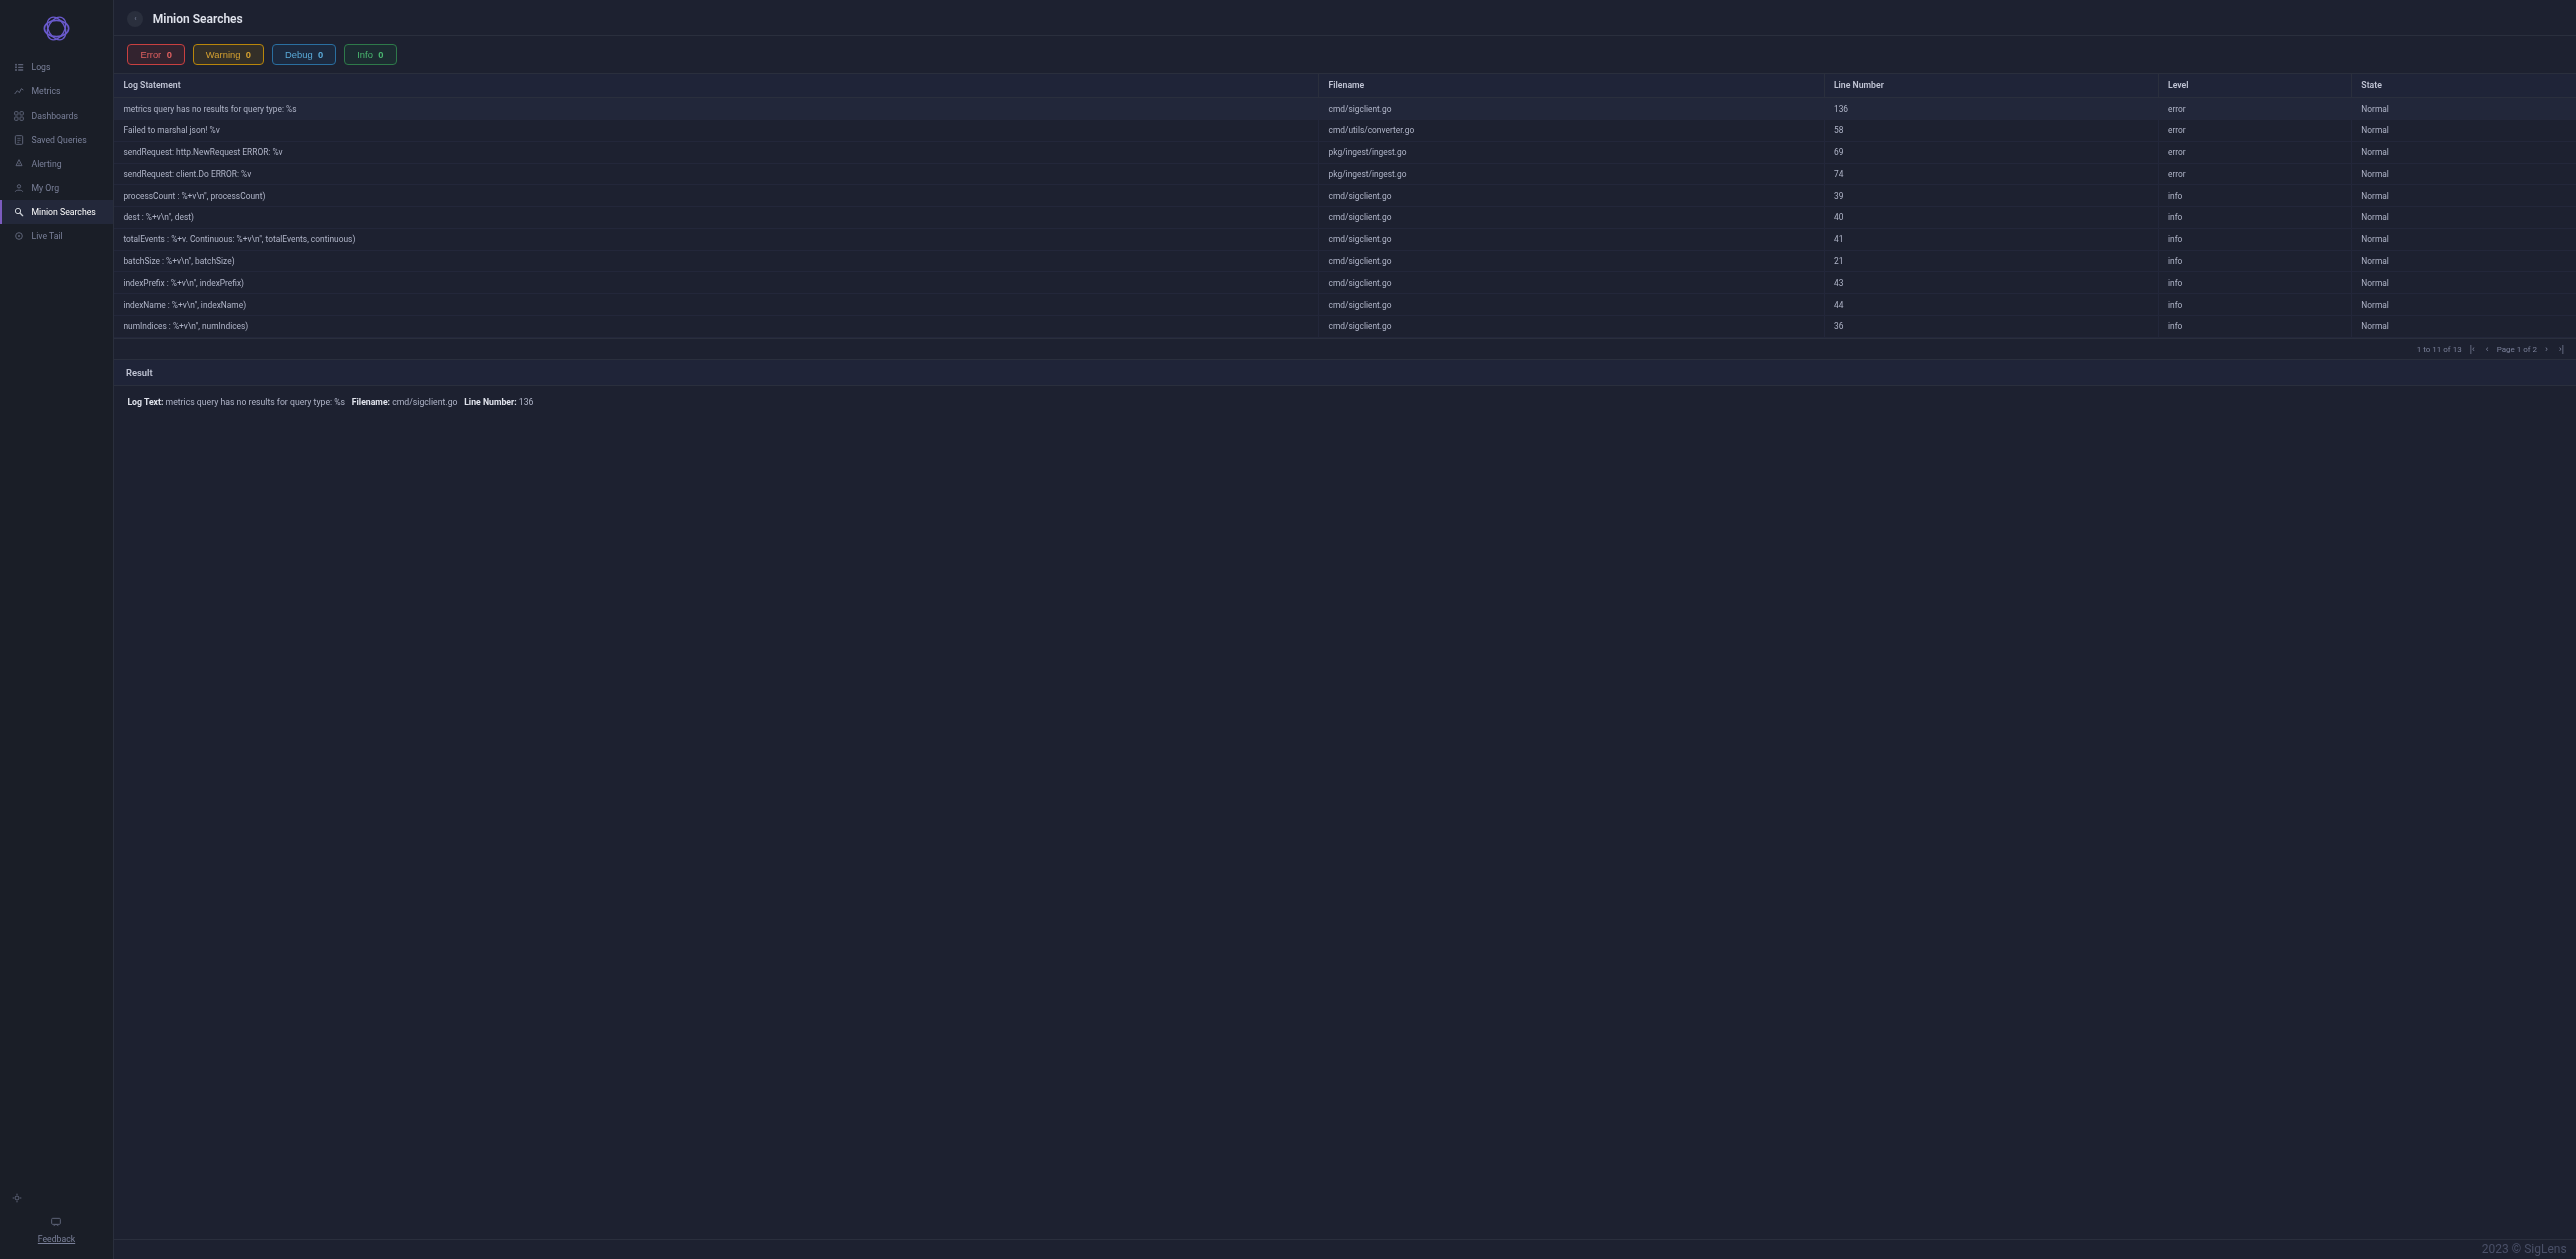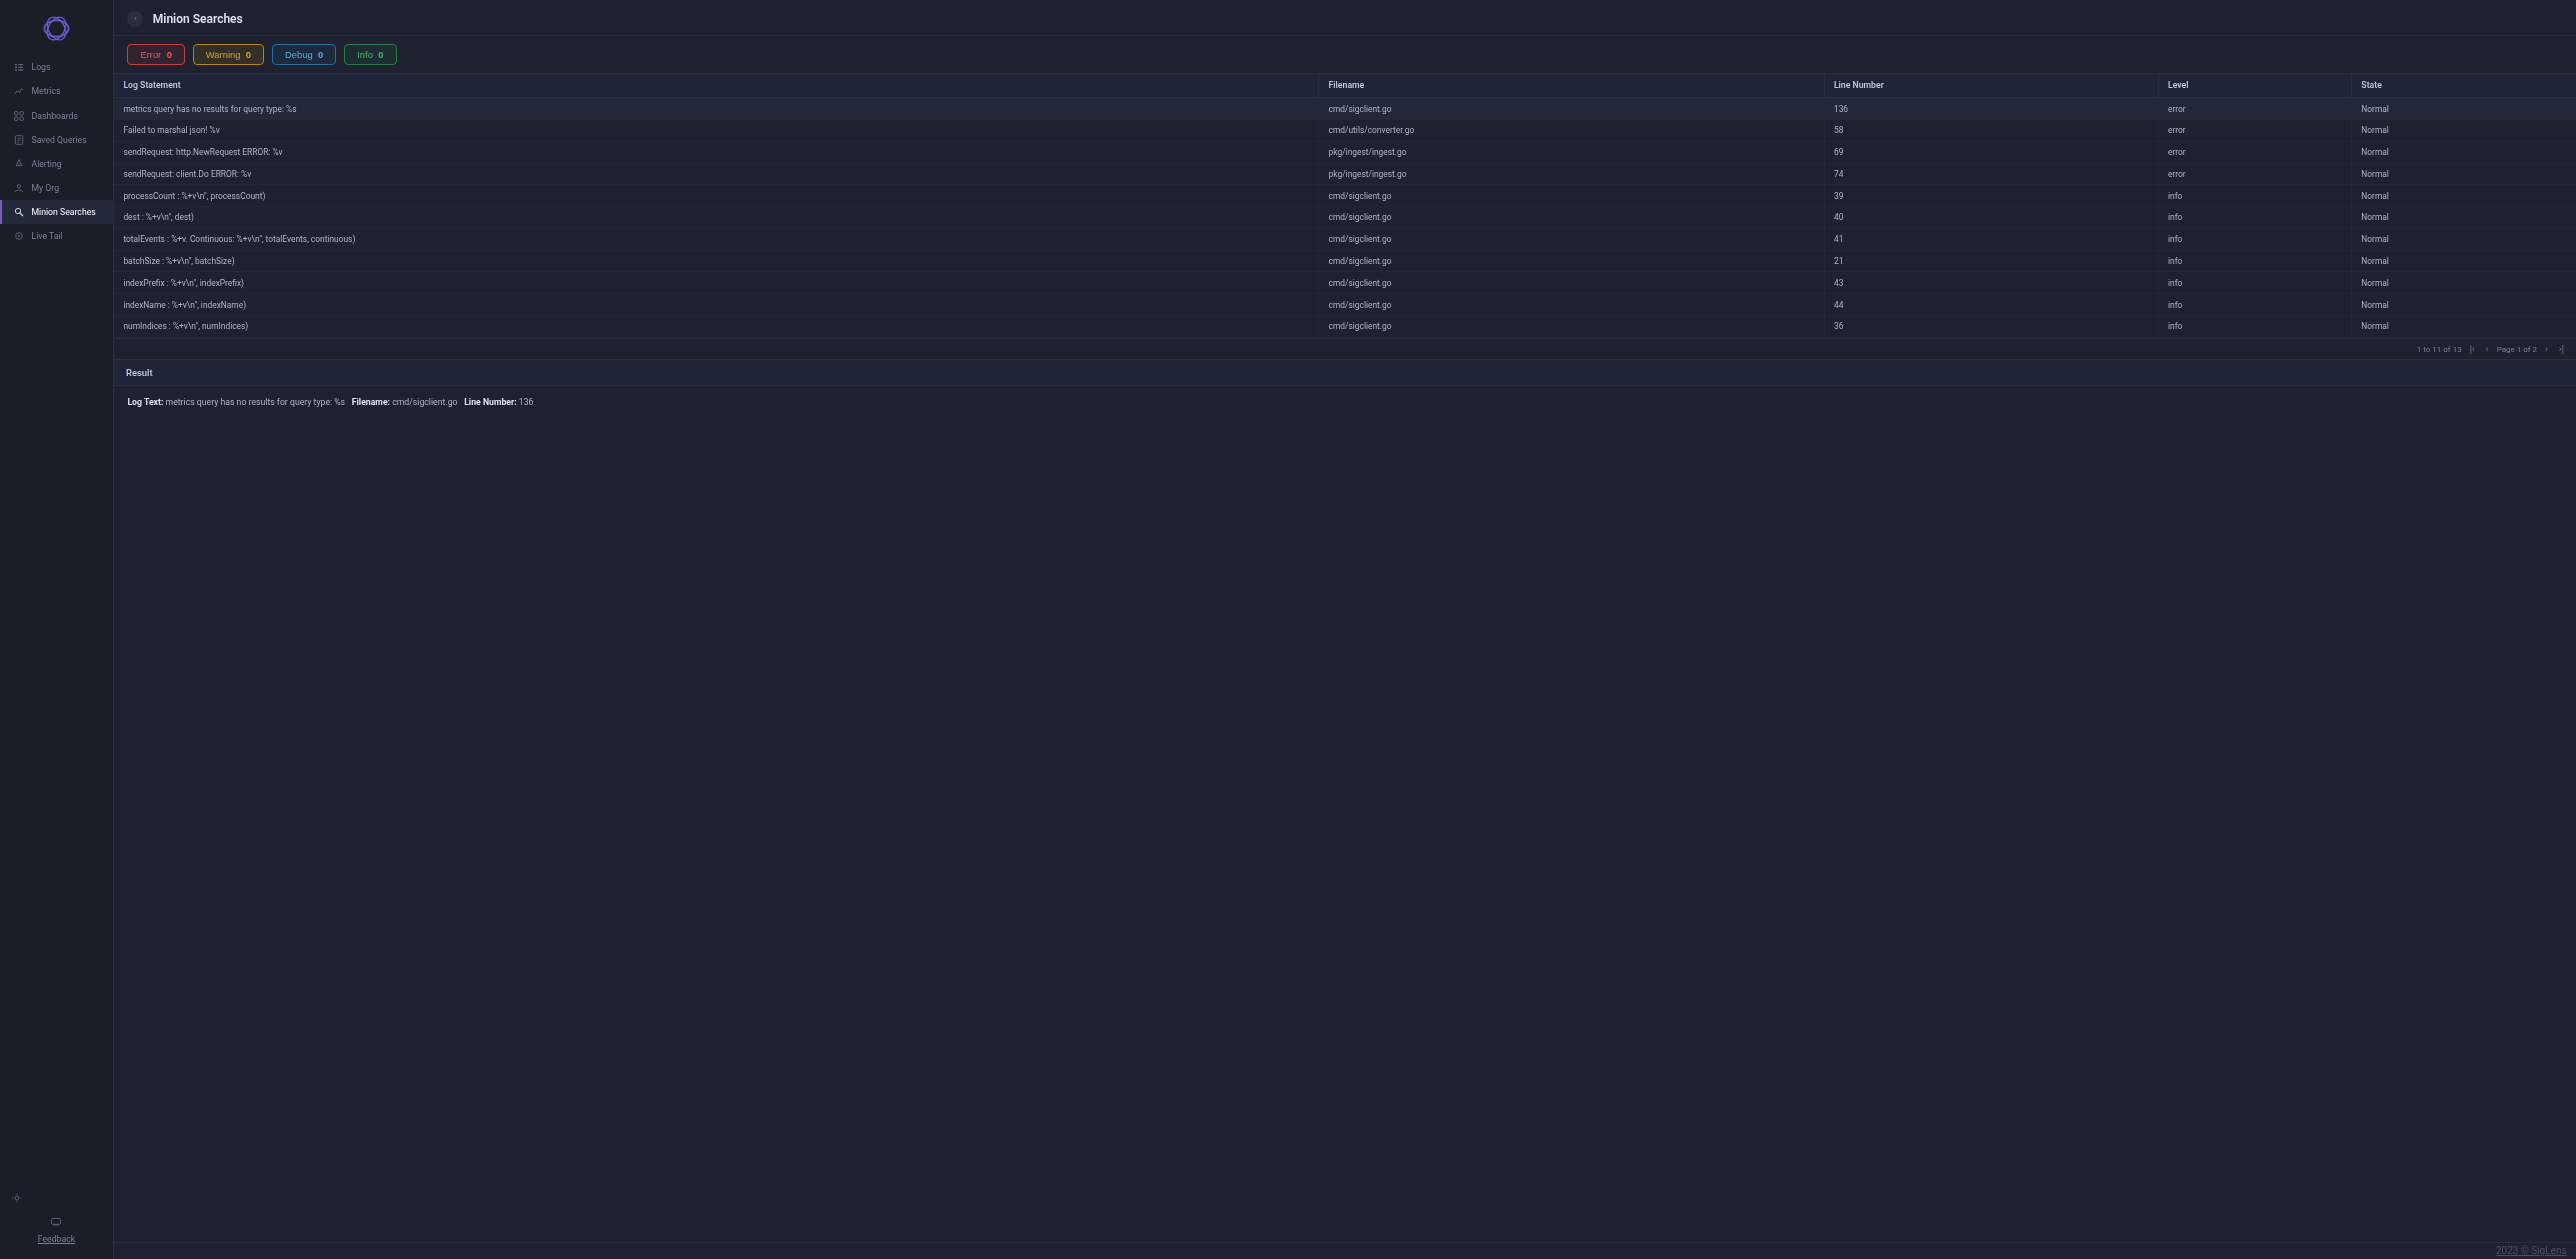--- a/index.html
+++ b/index.html
@@ -249,24 +249,23 @@
     }
     .result-label {
       font-weight: 700;
       color: #e0e3ec;
     }
 
     
     .footer-copy {
       text-align: right;
       padding: 2.7px 9.4px;
-      font-size: 10px;
+      font-size: 12px;
       color: #4a5068;
       border-top: 0.7px solid #2a2f3d;
-      text-decoration: underline;
     }
   </style>
 </head>
 <body>
 
 <aside class="sidebar">
   <div class="sidebar-logo">
     <svg class="logo-svg" viewBox="0 0 40 40" fill="none" xmlns="http://www.w3.org/2000/svg">
       <ellipse cx="20" cy="20" rx="18" ry="12" stroke="#6a5acd" stroke-width="2.5" fill="none"></ellipse>
       <ellipse cx="20" cy="20" rx="18" ry="12" stroke="#6a5acd" stroke-width="2" fill="none" transform="rotate(60 20 20)"></ellipse>

